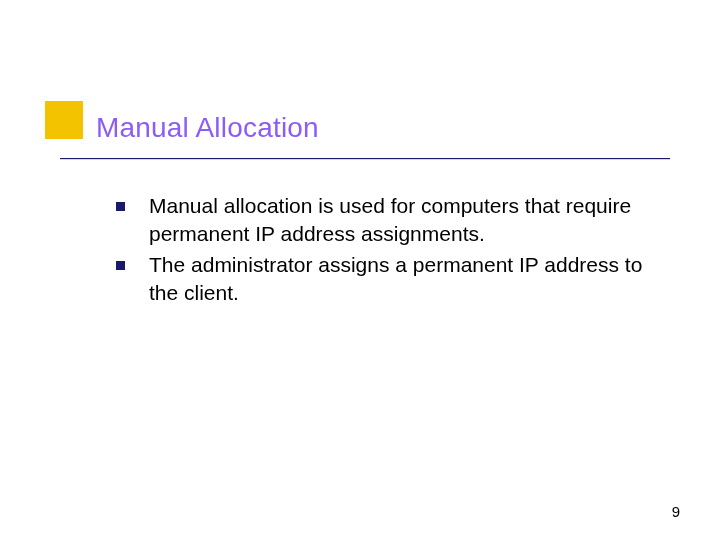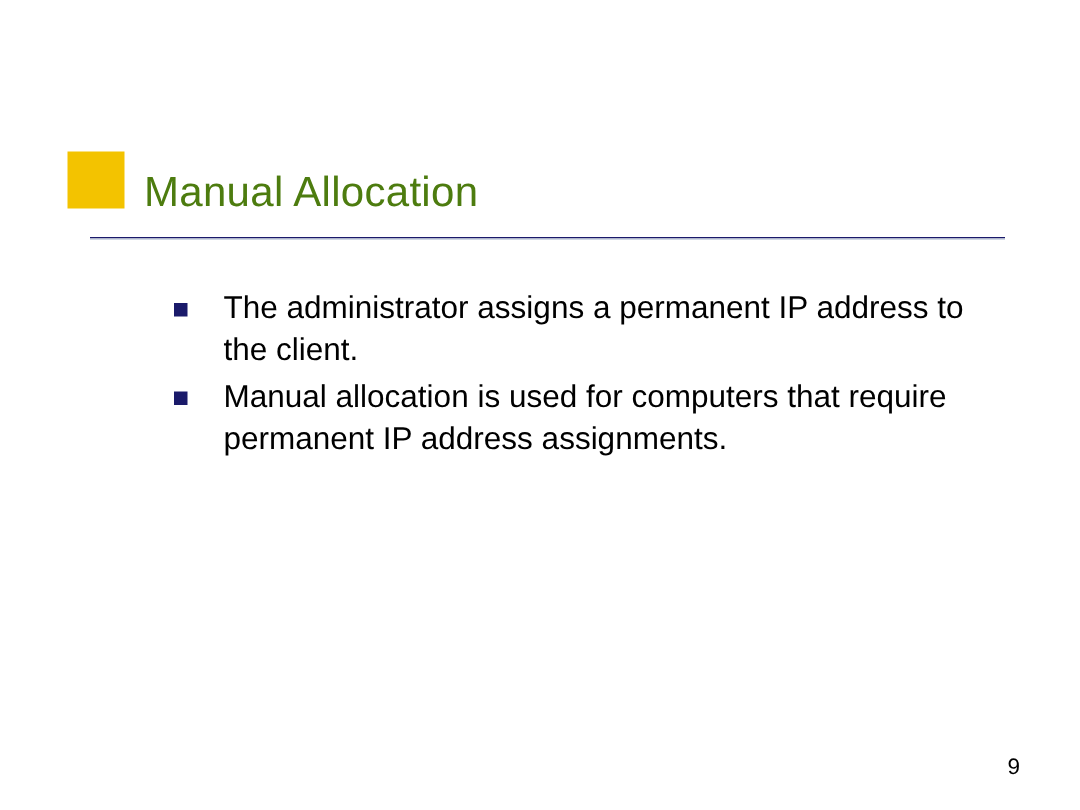--- a/index.html
+++ b/index.html
@@ -18,21 +18,21 @@
     left: 45px;
     width: 38px;
     height: 38px;
     background: #f3c300; 
   }
   .title {
     position: absolute;
     top: 112px;
     left: 96px;
     font-size: 28px;
-    color: #4d7c0f;
+    color: #8b5cf6;
     font-weight: 400;
     letter-spacing: 0.2px;
   }
   .rule {
     position: absolute;
     top: 158px;
     left: 60px;
     width: 610px;
     height: 0;
     border-top: 1.5px solid #1a1a6a; 
@@ -76,21 +76,21 @@
 
 <div class="accent-block"></div>
 
 <div class="title">Manual Allocation</div>
 
 <div class="rule"></div>
 
 <div class="body">
   <div class="bullet-row">
     <div class="bullet"></div>
-    <div class="bullet-text">The administrator assigns a permanent IP address to the client.</div>
+    <div class="bullet-text">Manual allocation is used for computers that require permanent IP address assignments.</div>
   </div>
   <div class="bullet-row">
     <div class="bullet"></div>
-    <div class="bullet-text">Manual allocation is used for computers that require permanent IP address assignments.</div>
+    <div class="bullet-text">The administrator assigns a permanent IP address to the client.</div>
   </div>
 </div>
 
 <div class="page-num">9</div>
 
 </body></html>

